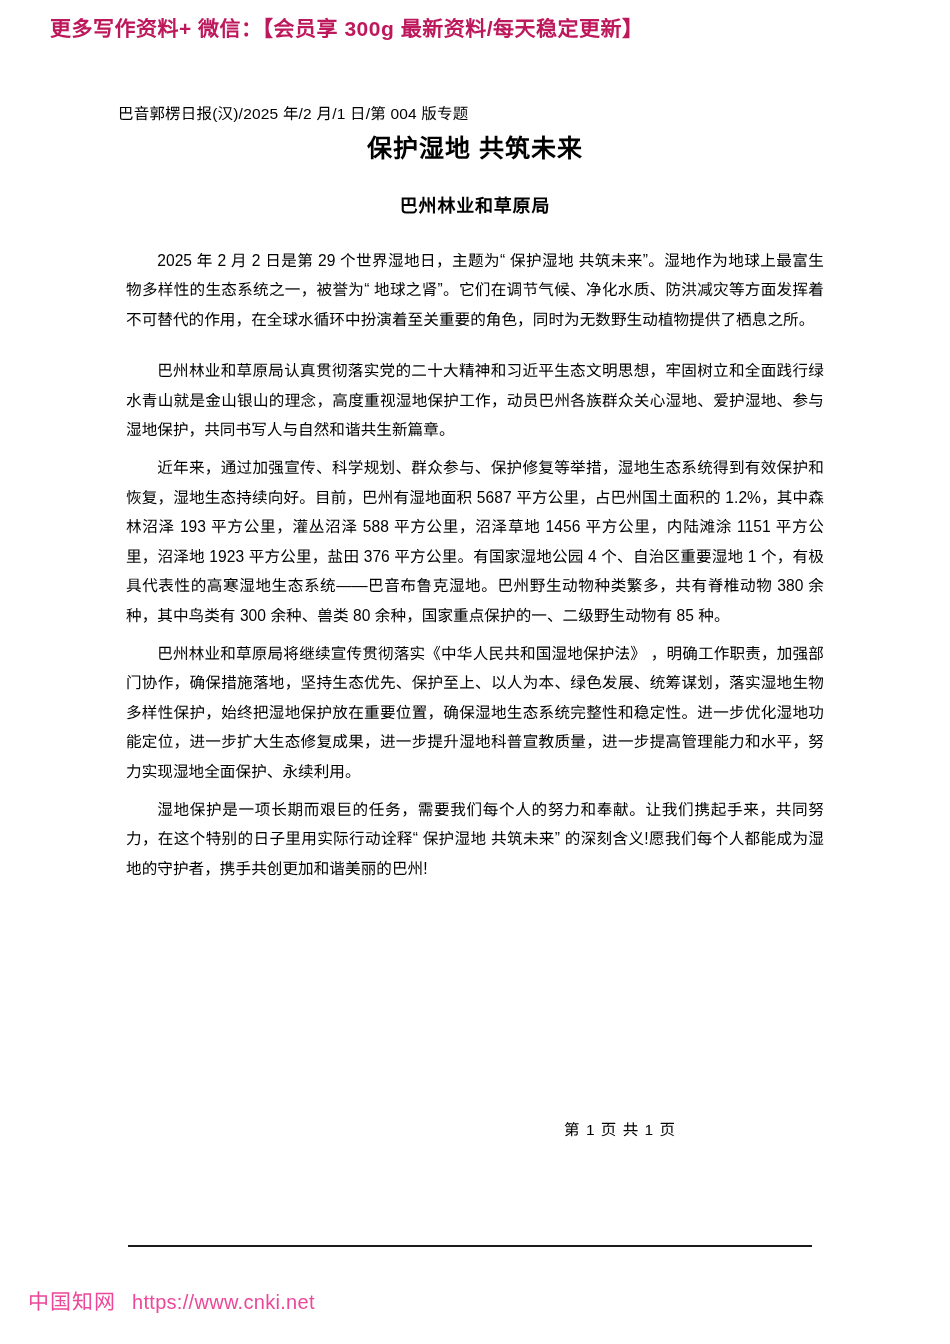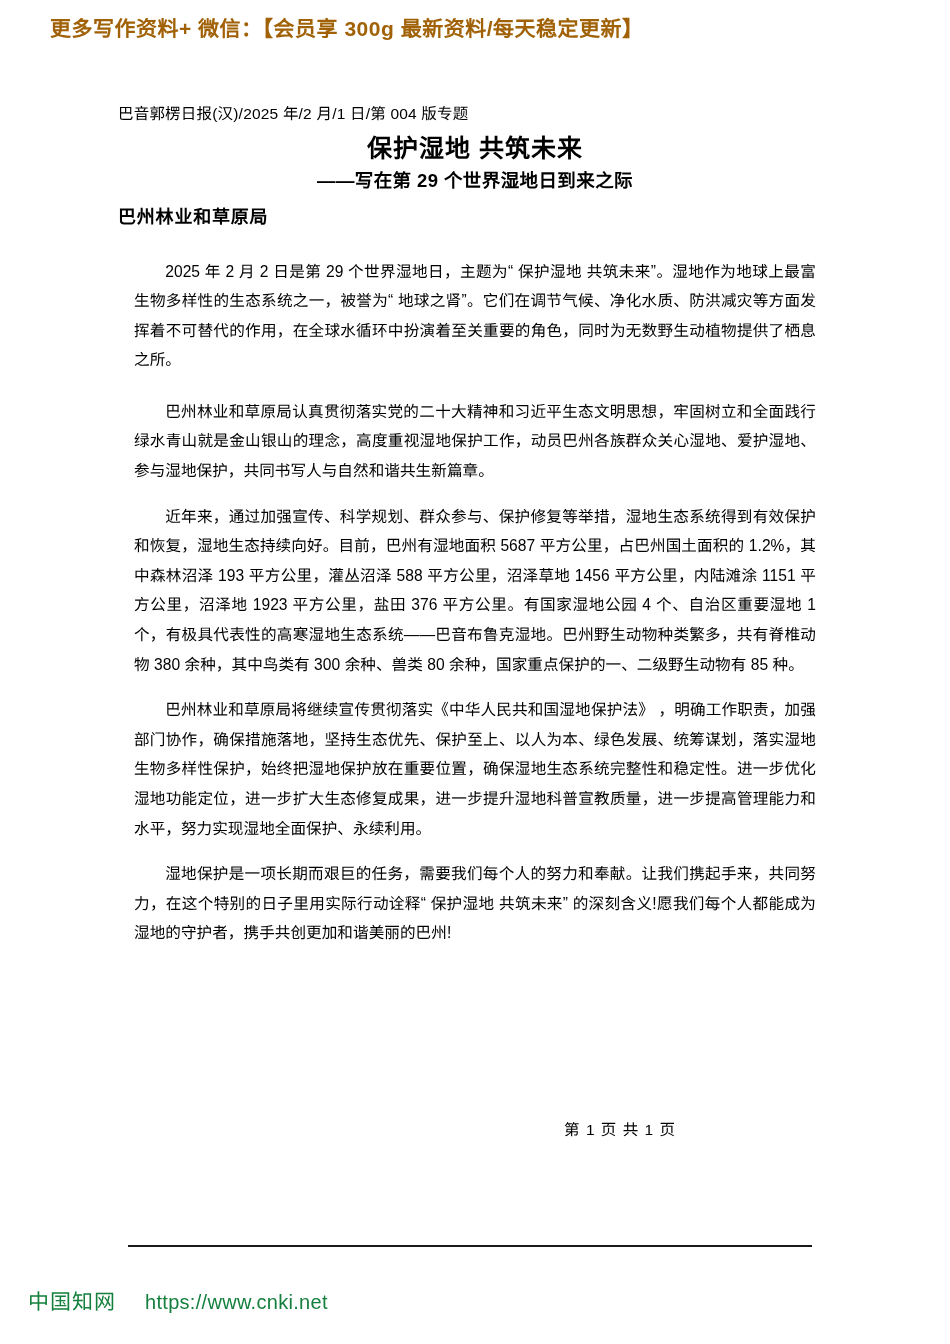--- a/index.html
+++ b/index.html
@@ -64,39 +64,39 @@
   .title-sub {
     margin-top: 2px;
     text-align: center;
     font-size: 18.5px;
     font-weight: 700;
     letter-spacing: 0.4px;
     line-height: 28px;
   }
 
   .byline {
-    margin-top: 8px;
-    text-align: left;
+    margin-top: 27px;
+    text-align: center;
     font-size: 18px;
     font-weight: 700;
     letter-spacing: 0.8px;
     line-height: 28px;
   }
 
   .body-text {
     margin-top: 26px;
     font-size: 15.6px;
     line-height: 29.6px;
     text-align: justify;
     text-justify: inter-ideograph;
     letter-spacing: 0.05px;
   }
 
   .body-text p {
-    margin: 16px;
+    margin: 8px;
     text-indent: 2em;
   }
 
   .body-text p.gap-before {
     margin-top: 22px;
   }
 
   
   .page-footer {
     position: absolute;
@@ -128,56 +128,55 @@
     align-items: center;
     color: #b9b9b9;
   }
   .watermark-logo {
     font-size: 21px;
     letter-spacing: 1px;
     line-height: 28px;
     white-space: nowrap;
   }
   .watermark-url {
-    margin-left: 29px;
+    margin-left: 16px;
     font-size: 20px;
     letter-spacing: 0.3px;
     line-height: 28px;
     white-space: nowrap;
   }
 </style>
 </head>
 <body>
 
 <div class="page">
 
-  <div class="promo-banner" style="color: #a16207;">更多写作资料+ 微信：【会员享 300g 最新资料/每天稳定更新】</div>
+  <div class="promo-banner" style="color: #be185d;">更多写作资料+ 微信：【会员享 300g 最新资料/每天稳定更新】</div>
 
   <div class="doc">
 
     <div class="source-line">巴音郭楞日报(汉)/2025 年/2 月/1 日/第 004 版专题</div>
 
     <div class="title-main">保护湿地  共筑未来</div>
 
-    <div class="title-sub">——写在第 29 个世界湿地日到来之际</div>
 
     <div class="byline">巴州林业和草原局</div>
 
     <div class="body-text">
       <p>2025 年 2 月 2 日是第 29 个世界湿地日，主题为“ 保护湿地 共筑未来”。湿地作为地球上最富生物多样性的生态系统之一，被誉为“ 地球之肾”。它们在调节气候、净化水质、防洪减灾等方面发挥着不可替代的作用，在全球水循环中扮演着至关重要的角色，同时为无数野生动植物提供了栖息之所。</p>
       <p class="gap-before">巴州林业和草原局认真贯彻落实党的二十大精神和习近平生态文明思想，牢固树立和全面践行绿水青山就是金山银山的理念，高度重视湿地保护工作，动员巴州各族群众关心湿地、爱护湿地、参与湿地保护，共同书写人与自然和谐共生新篇章。</p>
       <p>近年来，通过加强宣传、科学规划、群众参与、保护修复等举措，湿地生态系统得到有效保护和恢复，湿地生态持续向好。目前，巴州有湿地面积 5687 平方公里，占巴州国土面积的 1.2%，其中森林沼泽 193 平方公里，灌丛沼泽 588 平方公里，沼泽草地 1456 平方公里，内陆滩涂 1151 平方公里，沼泽地 1923 平方公里，盐田 376 平方公里。有国家湿地公园 4 个、自治区重要湿地 1 个，有极具代表性的高寒湿地生态系统——巴音布鲁克湿地。巴州野生动物种类繁多，共有脊椎动物 380 余种，其中鸟类有 300 余种、兽类 80 余种，国家重点保护的一、二级野生动物有 85 种。</p>
       <p>巴州林业和草原局将继续宣传贯彻落实《中华人民共和国湿地保护法》 ，明确工作职责，加强部门协作，确保措施落地，坚持生态优先、保护至上、以人为本、绿色发展、统筹谋划，落实湿地生物多样性保护，始终把湿地保护放在重要位置，确保湿地生态系统完整性和稳定性。进一步优化湿地功能定位，进一步扩大生态修复成果，进一步提升湿地科普宣教质量，进一步提高管理能力和水平，努力实现湿地全面保护、永续利用。</p>
       <p>湿地保护是一项长期而艰巨的任务，需要我们每个人的努力和奉献。让我们携起手来，共同努力，在这个特别的日子里用实际行动诠释“ 保护湿地 共筑未来” 的深刻含义!愿我们每个人都能成为湿地的守护者，携手共创更加和谐美丽的巴州!</p>
     </div>
 
   </div>
 
   <div class="page-footer">第 1 页 共 1 页</div>
 
   <div class="bottom-rule"></div>
 
-  <div class="watermark" style="color: #15803d;">
+  <div class="watermark" style="color: #ec4899;">
     <span class="watermark-logo">中国知网</span>
     <span class="watermark-url">https://www.cnki.net</span>
   </div>
 
 </div>
 
 </body></html>

